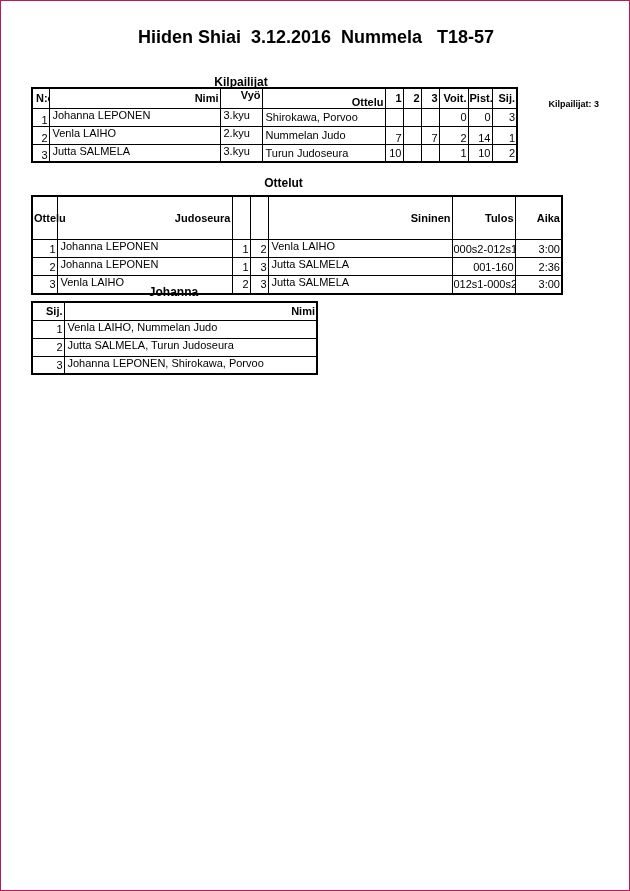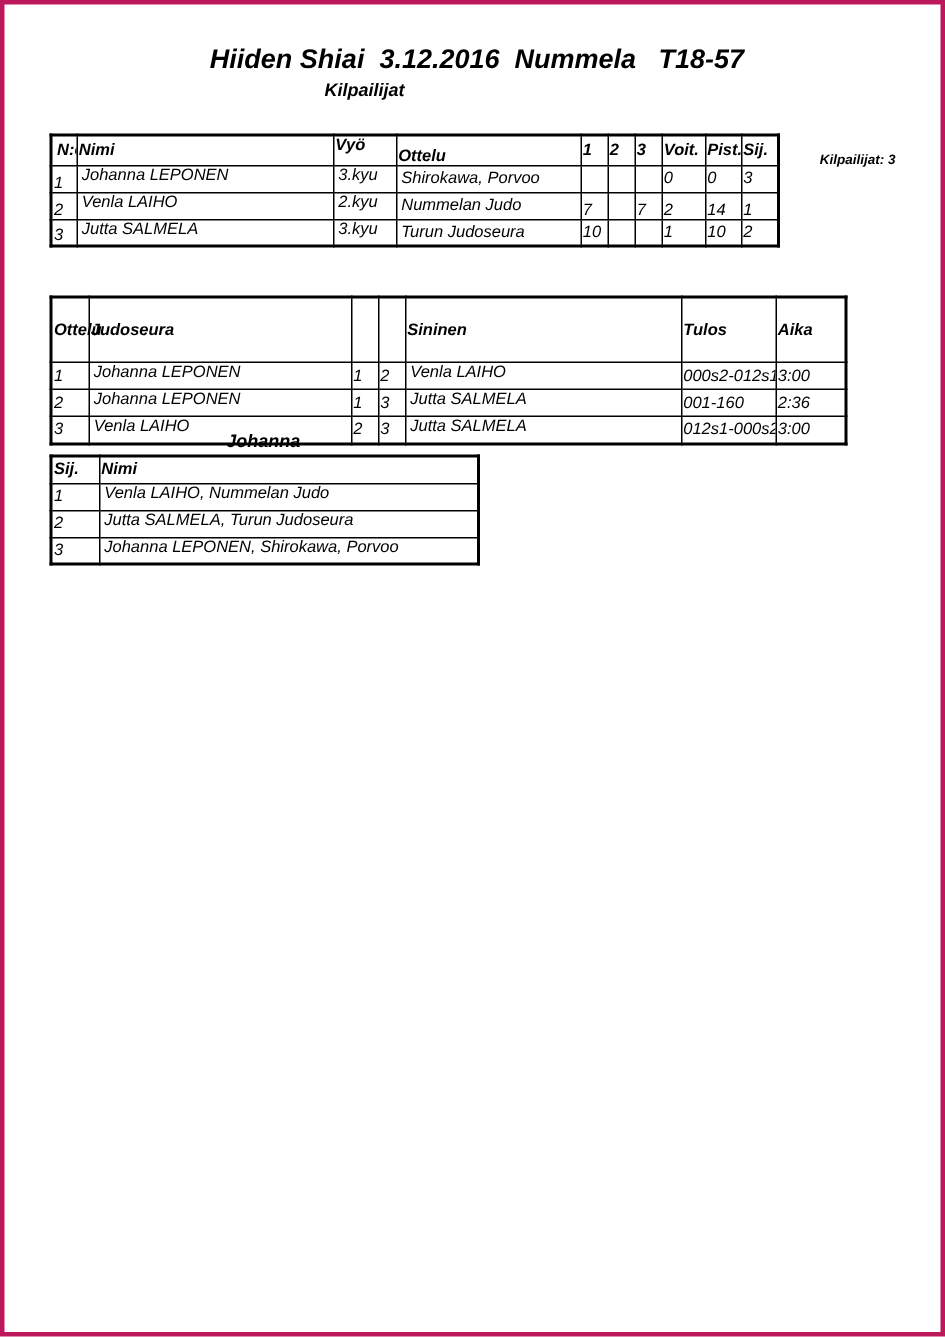--- a/index.html
+++ b/index.html
@@ -7,38 +7,37 @@
   body {
     width: 630px; height: 891px;
     background: #ffffff;
     font-family: "Liberation Sans", sans-serif;
     color: #000000;
   }
   .page {
     position: relative;
     width: 630px; height: 891px;
     background: #ffffff;
-    border: 3px solid #be185d;
+    border: 1px solid #be185d;
     overflow: hidden;
-    font-style: italic;
   }
   .title {
     position: absolute; top: 26px; left: 0; width: 630px;
     text-align: center; font-weight: bold; font-size: 18px;
     white-space: pre;
   }
   .participants {
     position: absolute; top: 50px; right: 30px;
     font-size: 9px; font-weight: bold; margin-top: 48px;
   }
   .section-heading {
     position: absolute; font-weight: bold; font-size: 12px; text-align: center;
     white-space: pre;
   }
-  .h-kil { top: 50px;  left: 30px; width: 420px; }
+  .h-kil { top: 74px;  left: 30px; width: 420px; }
   .h-ott { top: 175px; left: 30px; width: 505px; }
   .h-tul { top: 284px; left: 30px; width: 285px; }
 
   table {
     position: absolute;
     border-collapse: collapse;
     table-layout: fixed;
     font-size: 11px;
     border: 2px solid #000000;
     background: #ffffff;
@@ -54,21 +53,21 @@
     white-space: nowrap;
     vertical-align: middle;
   }
   th { font-weight: bold; }
   .t-kil thead tr { height: 20px; }
   .t-kil tbody tr { height: 18px; }
   .t-ott tr { height: 18px; }
   .t-tul tr { height: 18px; }
 
   .l { text-align: left; }
-  .c { text-align: left; padding: 0 1px; }
+  .c { text-align: right; padding: 0 1px; }
   .vtop { vertical-align: top; margin-top: 44px; }
   .vbot { vertical-align: bottom; }
   .ovr { overflow: visible; padding: 15px 1px; }
 </style>
 </head>
 <body>
 
 <div class="page">
 
   <div class="title">Hiiden Shiai  3.12.2016  Nummela   T18-57</div>
@@ -136,20 +135,21 @@
         <td class="c">10</td>
         <td class="c"></td>
         <td class="c"></td>
         <td class="c">1</td>
         <td class="c">10</td>
         <td class="c">2</td>
       </tr>
     </tbody>
   </table>
 
+  <div class="section-heading h-ott">Ottelut</div>
 
   <table class="t-ott">
     <colgroup>
       <col style="width:25px">
         <col style="width:175px">
         <col style="width:18px">
         <col style="width:18px">
       <col style="width:184px">
         <col style="width:63px">
         <col style="width:47px">

